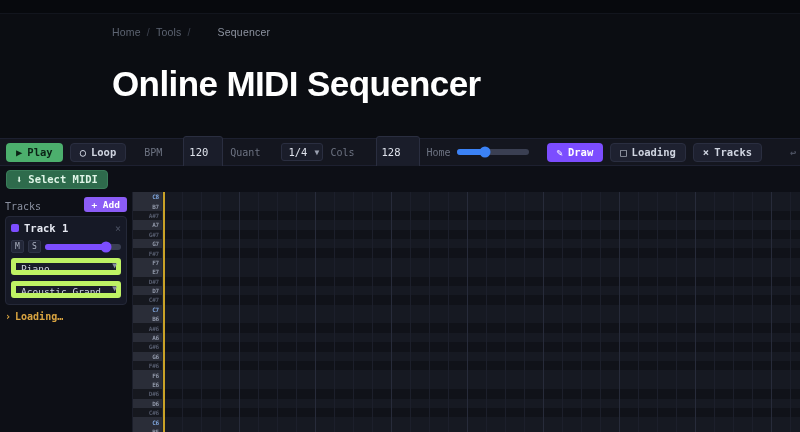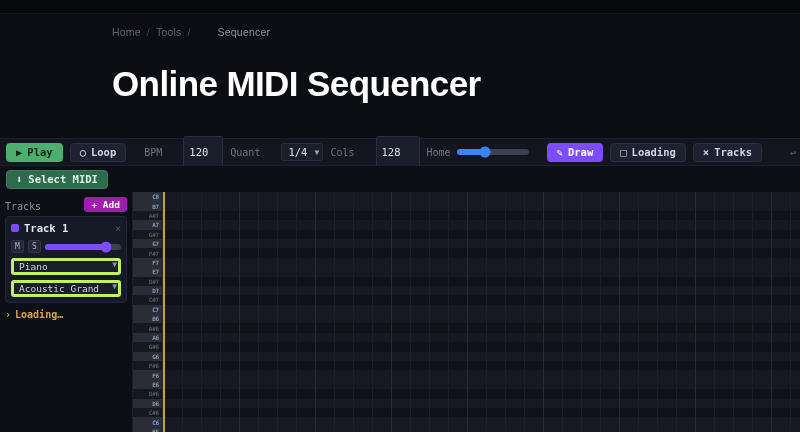--- a/index.html
+++ b/index.html
@@ -120,41 +120,41 @@
   .tracks-panel {
     width: 133px; background: #0d0f16; border-right: 1px solid #1b1e2a;
     padding: 4px 5px 0 5px; font-family: "DejaVu Sans Mono", monospace;
   }
   .tracks-head {
     display: flex; align-items: flex-end; justify-content: space-between;
     height: 16px; margin-bottom: 4px;
   }
   .tracks-title { font-size: 10px; color: #8a90a0; }
   .btn-add {
-    background: #a21caf; color: #fff; border-radius: 3px;
+    background: #8b5cf6; color: #fff; border-radius: 3px;
     font-size: 9.5px; font-weight: bold; padding: 2px 7px;
     font-family: "DejaVu Sans Mono", monospace; cursor: pointer;
   }
   .track-card {
     background: #161926; border: 1px solid #242838; border-radius: 4px;
     padding: 4px 5px 5px 5px;
   }
   .track-top { display: flex; align-items: center; gap: 5px; height: 14px; }
   .track-color { width: 8px; height: 8px; background: #7c4dff; border-radius: 2px; }
   .track-name { font-size: 10.5px; color: #e6e9f2; font-weight: bold; flex: 1; }
   .track-close { color: #4d5364; font-size: 10px; cursor: pointer; }
   .track-ms { display: flex; align-items: center; gap: 4px; margin-top: 5px; }
   .ms-btn {
     width: 13px; height: 13px; background: #232738; border: 1px solid #2e3346;
     border-radius: 2px; color: #aeb4c4; font-size: 8px;
     display: flex; align-items: center; justify-content: center; cursor: pointer;
   }
   .track-sel {
     width: 100%; height: 17px; margin-top: 5px;
-    background: #1a1d2a; border: 3px solid #bef264; border-radius: 3px;
+    background: #1a1d2a; border: 5px solid #bef264; border-radius: 3px;
     color: #cfd4e0; font-size: 9.5px; font-family: "DejaVu Sans Mono", monospace;
     padding: 0 14px 0 5px; appearance: none; outline: none; cursor: pointer;
   }
   .track-selwrap { position: relative; }
   .track-selwrap .chev {
     position: absolute; right: 4px; top: 50%; transform: translateY(-50%);
     color: #8a90a0; font-size: 8px; pointer-events: none;
   }
   .loading-row {
     display: flex; align-items: center; gap: 4px; margin-top: 6px;

